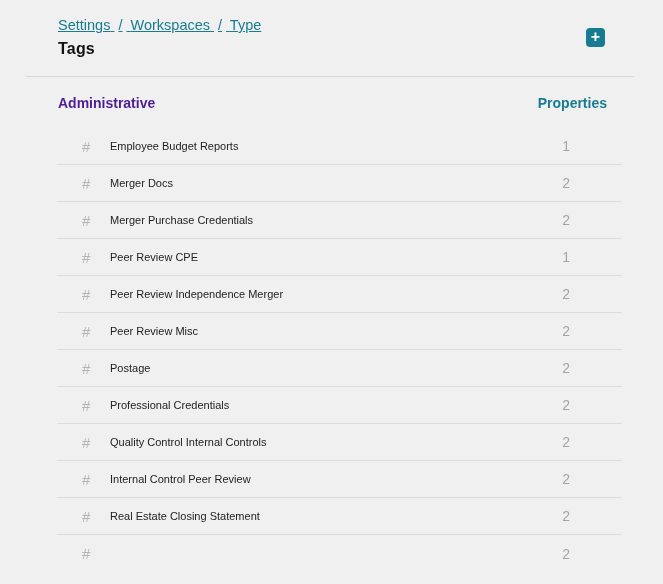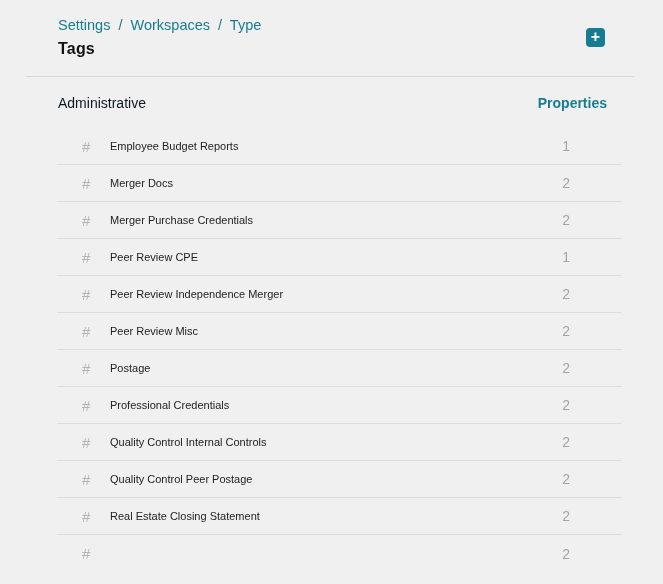--- a/index.html
+++ b/index.html
@@ -7,21 +7,21 @@
   body {
     background: #f0f0f0;
     font-family: "Liberation Sans", "DejaVu Sans", sans-serif;
     color: #202223;
     overflow: hidden;
   }
   .page { position: relative; width: 663px; height: 584px; }
 
   
   .header { position: relative; height: 76px; padding: 17px 58px 0 58px; }
-  .breadcrumb { font-size: 14.5px; color: #177c91; line-height: 17px; }
+  .breadcrumb { font-size: 14.5px; color: #177c91; line-height: 17px; text-decoration: underline; }
   .breadcrumb a { color: #177c91; text-decoration: none; cursor: pointer; }
   .breadcrumb .sep { margin: 0 4px; }
   .page-title {
     margin-top: 6px;
     font-size: 16px;
     font-weight: bold;
     color: #121212;
     letter-spacing: 0.2px;
   }
   .add-btn {
@@ -56,21 +56,21 @@
 
   
   .list-header {
     height: 51px;
     display: flex;
     align-items: center;
     justify-content: space-between;
     padding: 0 56px 0 58px;
     font-size: 14px;
   }
-  .group-label { font-weight: normal; color: #0f172a; }
+  .group-label { font-weight: bold; color: #4c1d95; }
   .properties-link {
     color: #177c91;
     font-weight: bold;
     text-decoration: none;
     cursor: pointer;
     margin-left: 35px;
   }
 
   
   .rows { margin: 0 41px 0 57px; }
@@ -181,21 +181,21 @@
       </div>
 
       <div class="row">
         <span class="hash">#</span>
         <span class="tag-label">Quality Control Internal Controls</span>
         <span class="tag-count">2</span>
       </div>
 
       <div class="row">
         <span class="hash">#</span>
-        <span class="tag-label">Quality Control Peer Postage</span>
+        <span class="tag-label">Internal Control Peer Review</span>
         <span class="tag-count">2</span>
       </div>
 
       <div class="row">
         <span class="hash">#</span>
         <span class="tag-label">Real Estate Closing Statement</span>
         <span class="tag-count">2</span>
       </div>
 
       <div class="row">

